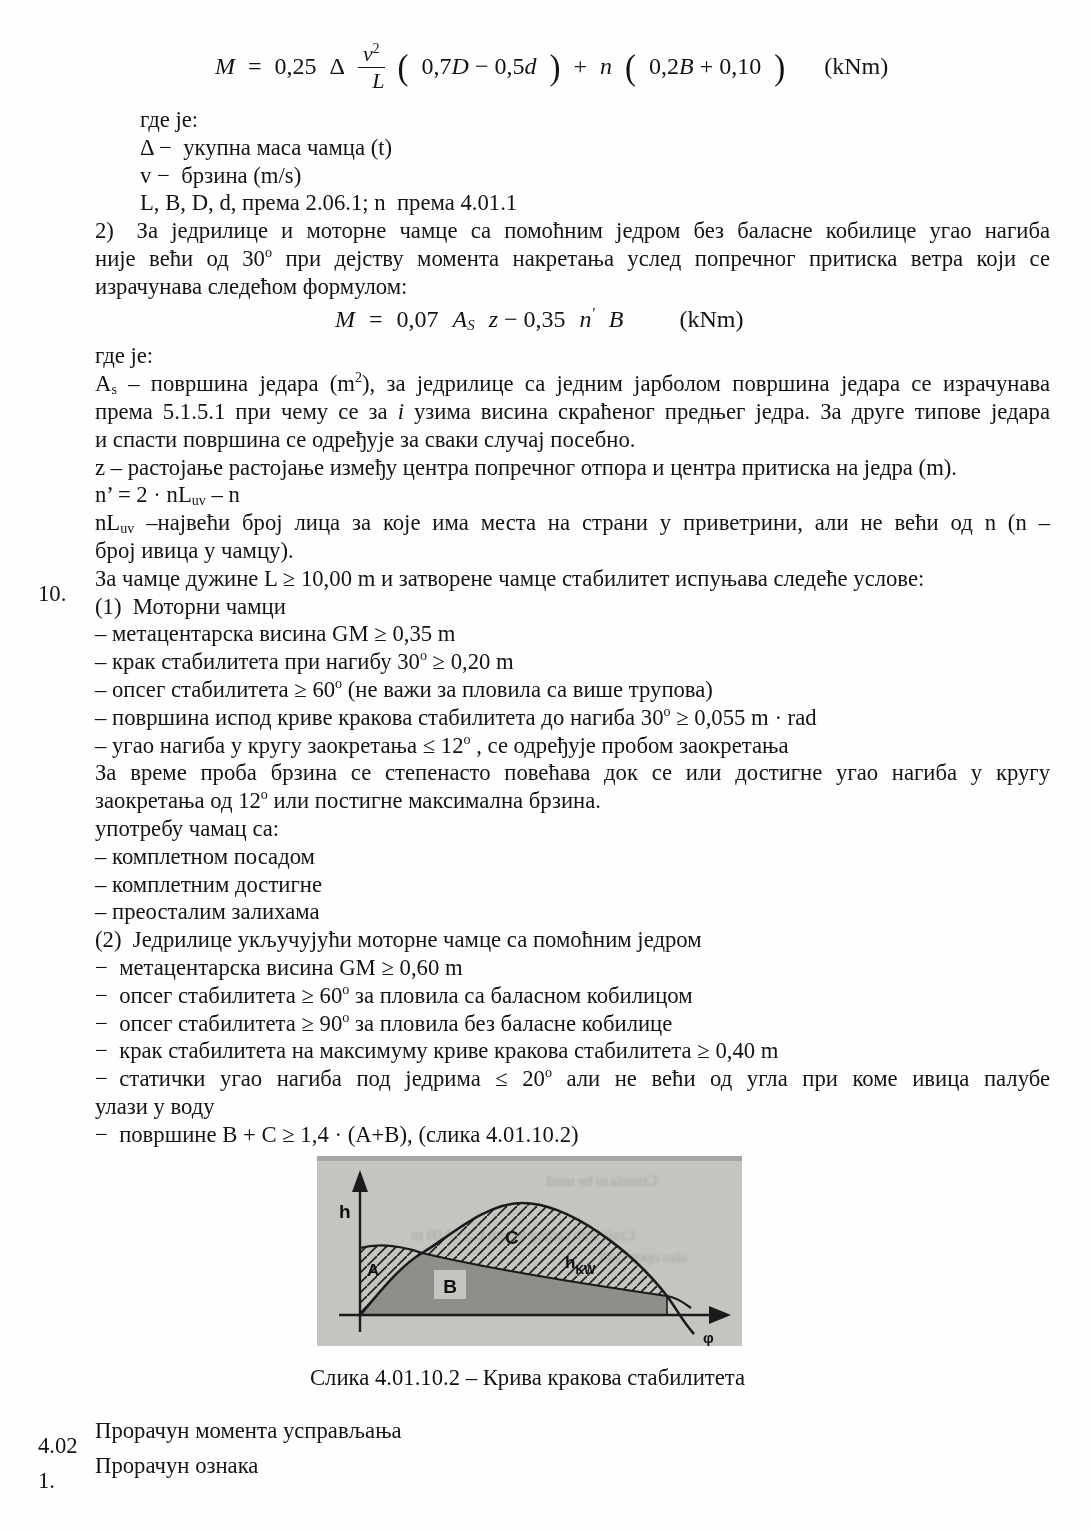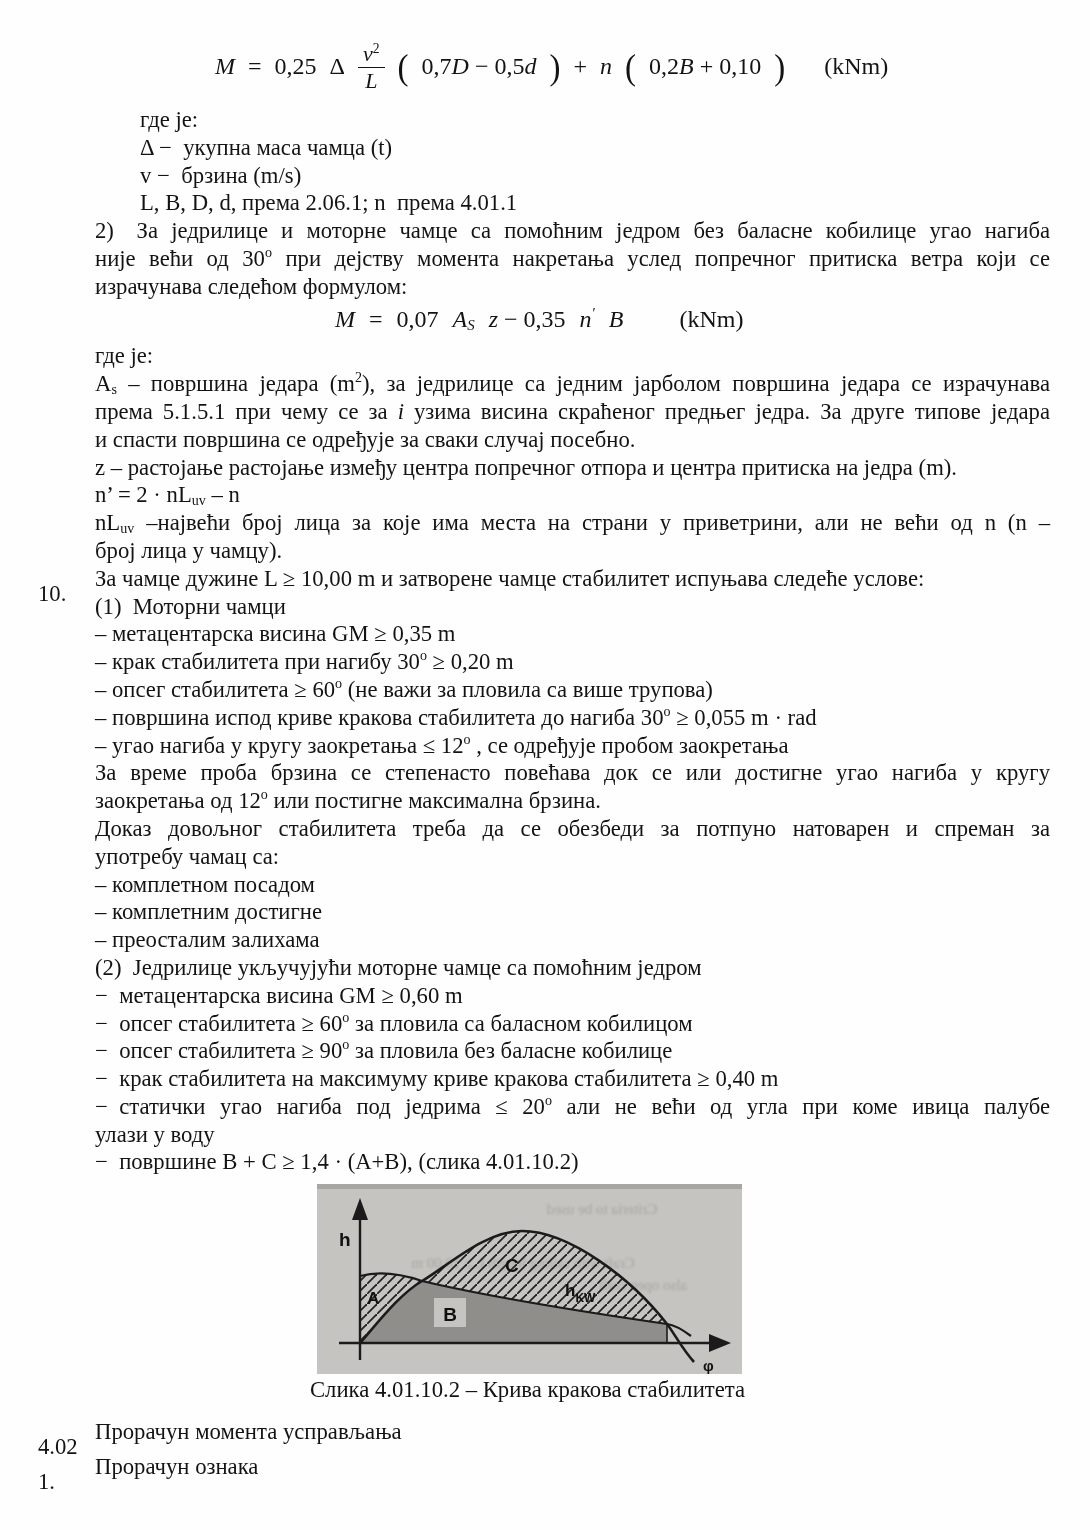--- a/index.html
+++ b/index.html
@@ -12,31 +12,31 @@
   .marker{position:absolute;left:-57px;top:15px;white-space:nowrap}
   sup,sub{line-height:0;font-size:0.62em}
   sup{vertical-align:super}
   sub{vertical-align:-0.2em}
   i{font-style:italic}
 
   .formula{display:flex;align-items:center;font-size:24px}
   .f1{margin:2px 0 10px 120px;gap:13px;height:58px}
   .f2{margin:5px 0 9px 240px;gap:14px}
   .it{font-style:italic}
-  .frac{display:inline-flex;flex-direction:column;align-items:center;line-height:1.05;font-size:22px}
+  .frac{display:inline-flex;flex-direction:column;align-items:flex-end;line-height:1.05;font-size:22px}
   .frac .num{border-bottom:1.6px solid #131313;padding:0 5px 1px}
   .frac .den{padding-top:1px}
   .bigp{font-size:33px;line-height:1;transform:scaleY(1.08)}
   .unit{margin-left:26px}
   .f2 .unit{margin-left:42px}
 
   .figwrap{margin:8px 0 0 222px;width:425px;height:190px}
   .figwrap svg{display:block}
-  .caption{text-align:center;margin-top:2px;transform:translateX(-45px)}
-  .footer{margin-top:14px}
+  .caption{text-align:center;margin-top:18px;transform:translateX(-45px)}
+  .footer{margin-top:25px}
   .footer .gap{margin-top:7px}
 </style>
 </head>
 <body>
 
 <div class="page">
   <div class="content">
 
     <div class="formula f1">
       <span class="it">M</span>
@@ -80,31 +80,30 @@
     </div>
 
     <div>
         <div class="line"><span>где је:</span></div>
         <div class="line j"><span>A<sub>s</sub> – површина једара (m<sup>2</sup>), за једрилице са једним јарболом површина једара се израчунава</span></div>
         <div class="line j"><span>према 5.1.5.1 при чему се за <i>i</i> узима висина скраћеног предњег једра. За друге типове једара</span></div>
         <div class="line"><span>и спасти површина се одређује за сваки случај посебно.</span></div>
         <div class="line"><span>z – растојање растојање између центра попречног отпора и центра притиска на једра (m).</span></div>
         <div class="line"><span>n’ = 2 · nL<sub>uv</sub> – n</span></div>
         <div class="line j"><span>nL<sub>uv</sub> –највећи број лица за које има места на страни у приветрини, али не већи од n (n –</span></div>
-        <div class="line"><span>број лица у чамцу).</span></div>
+        <div class="line"><span>број ивица у чамцу).</span></div>
         <div class="line"><span class="marker">10.</span><span>За чамце дужине L ≥ 10,00 m и затворене чамце стабилитет испуњава следеће услове:</span></div>
         <div class="line"><span>(1) Моторни чамци</span></div>
         <div class="line"><span>– метацентарска висина GM ≥ 0,35 m</span></div>
         <div class="line"><span>– крак стабилитета при нагибу 30<sup>o</sup> ≥ 0,20 m</span></div>
         <div class="line"><span>– опсег стабилитета ≥ 60<sup>o</sup> (не важи за пловила са више трупова)</span></div>
         <div class="line"><span>– површина испод криве кракова стабилитета до нагиба 30<sup>o</sup> ≥ 0,055 m · rad</span></div>
         <div class="line"><span>– угао нагиба у кругу заокретања ≤ 12<sup>o</sup> , се одређује пробом заокретања</span></div>
         <div class="line j"><span>За време проба брзина се степенасто повећава док се или достигне угао нагиба у кругу</span></div>
         <div class="line"><span>заокретања од 12<sup>o</sup> или постигне максимална брзина.</span></div>
-        <div class="line j"><span>Доказ довољног стабилитета треба да се обезбеди за потпуно натоварен и спреман за</span></div>
         <div class="line"><span>употребу чамац са:</span></div>
         <div class="line"><span>– комплетном посадом</span></div>
         <div class="line"><span>– комплетним достигне</span></div>
         <div class="line"><span>– преосталим залихама</span></div>
         <div class="line"><span>(2) Једрилице укључујући моторне чамце са помоћним једром</span></div>
         <div class="line"><span>− метацентарска висина GM ≥ 0,60 m</span></div>
         <div class="line"><span>− опсег стабилитета ≥ 60<sup>o</sup> за пловила са баласном кобилицом</span></div>
         <div class="line"><span>− опсег стабилитета ≥ 90<sup>o</sup> за пловила без баласне кобилице</span></div>
         <div class="line"><span>− крак стабилитета на максимуму криве кракова стабилитета ≥ 0,40 m</span></div>
         <div class="line j"><span>− статички угао нагиба под једрима ≤ 20<sup>o</sup> али не већи од угла при коме ивица палубе</span></div>

